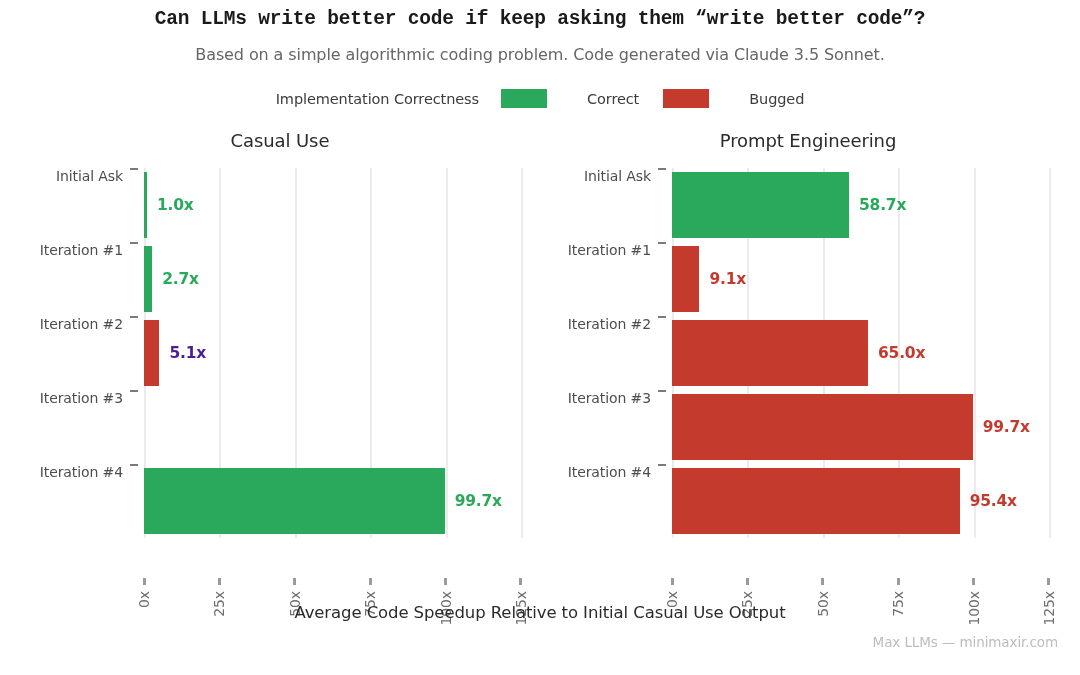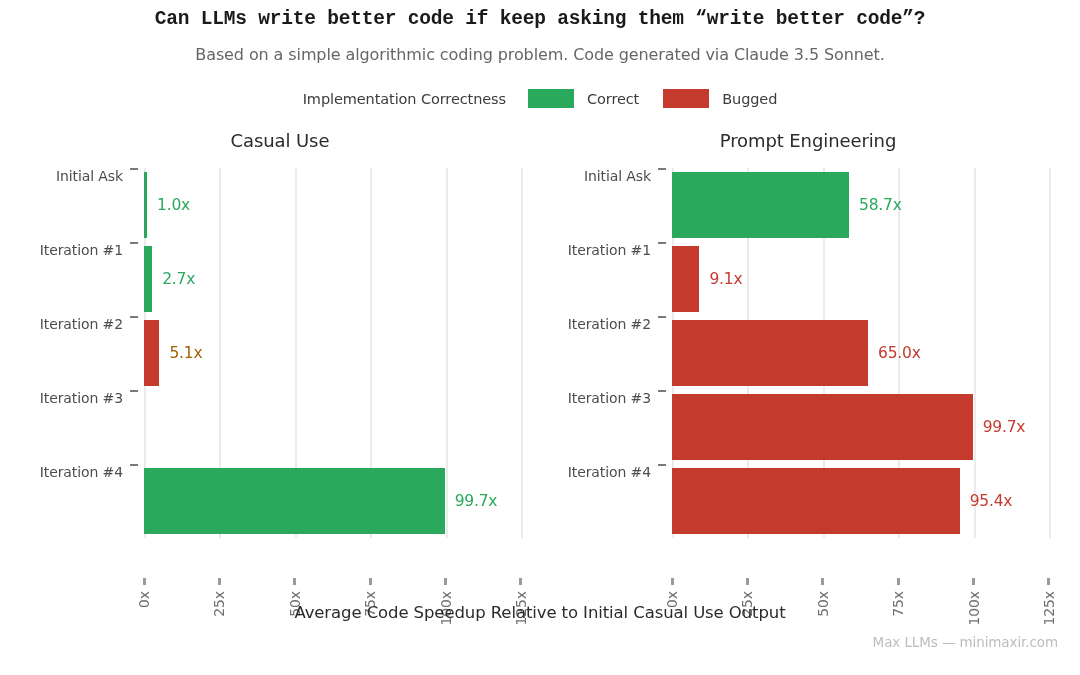--- a/index.html
+++ b/index.html
@@ -51,20 +51,21 @@
   #legend-title {
     font-size: 14.5px;
     color: #3c3c3c;
     margin-right: 22px;
     letter-spacing: -0.1px;
   }
   .legend-entry {
     display: flex;
     align-items: center;
     margin-right: 24px;
+    gap: 27px;
   }
   .legend-entry:last-child { margin-right: 0; }
   .legend-swatch {
     width: 46px;
     height: 19px;
     margin-right: 13px;
   }
   .legend-label {
     font-size: 14.5px;
     color: #3c3c3c;
@@ -124,21 +125,21 @@
     position: absolute;
     left: 0;
     top: 4px;
     bottom: 4px;
   }
   .bar-label {
     position: absolute;
     top: 50%;
     transform: translateY(-50%);
     font-size: 15.5px;
-    font-weight: normal;
+    font-weight: bold;
     white-space: nowrap;
     letter-spacing: -0.2px;
   }
 
   
   .ylabels {
     position: absolute;
     left: 0;
     top: 0;
     bottom: 0;
@@ -273,21 +274,21 @@
           <div class="bar-row" style="top: 0px;">
             <div class="bar" style="width: 0.769231%; background: rgb(42, 169, 92);"></div>
             <div class="bar-label" style="left: calc(0.769231% + 10px); color: rgb(42, 169, 92);">1.0x</div>
           </div>
           <div class="bar-row" style="top: 74px;">
             <div class="bar" style="width: 2.07692%; background: rgb(42, 169, 92);"></div>
             <div class="bar-label" style="left: calc(2.07692% + 10px); color: rgb(42, 169, 92);">2.7x</div>
           </div>
           <div class="bar-row" style="top: 148px;">
             <div class="bar" style="width: 3.92308%; background: rgb(196, 59, 46);"></div>
-            <div class="bar-label" style="left: calc(3.92308% + 10px); color: #a16207;">5.1x</div>
+            <div class="bar-label" style="left: calc(3.92308% + 10px); color: #4c1d95;">5.1x</div>
           </div>
           <div class="bar-row" style="top: 296px;">
             <div class="bar" style="width: 76.6923%; background: rgb(42, 169, 92);"></div>
             <div class="bar-label" style="left: calc(76.6923% + 10px); color: rgb(42, 169, 92);">99.7x</div>
           </div>
         </div>
     </div>
     <div class="xaxis">
         <div class="xtick-group" style="left: 0%;"><div class="xtick-mark"></div><span class="xtick-text">0x</span></div>
         <div class="xtick-group" style="left: 19.2308%;"><div class="xtick-mark"></div><span class="xtick-text">25x</span></div>

